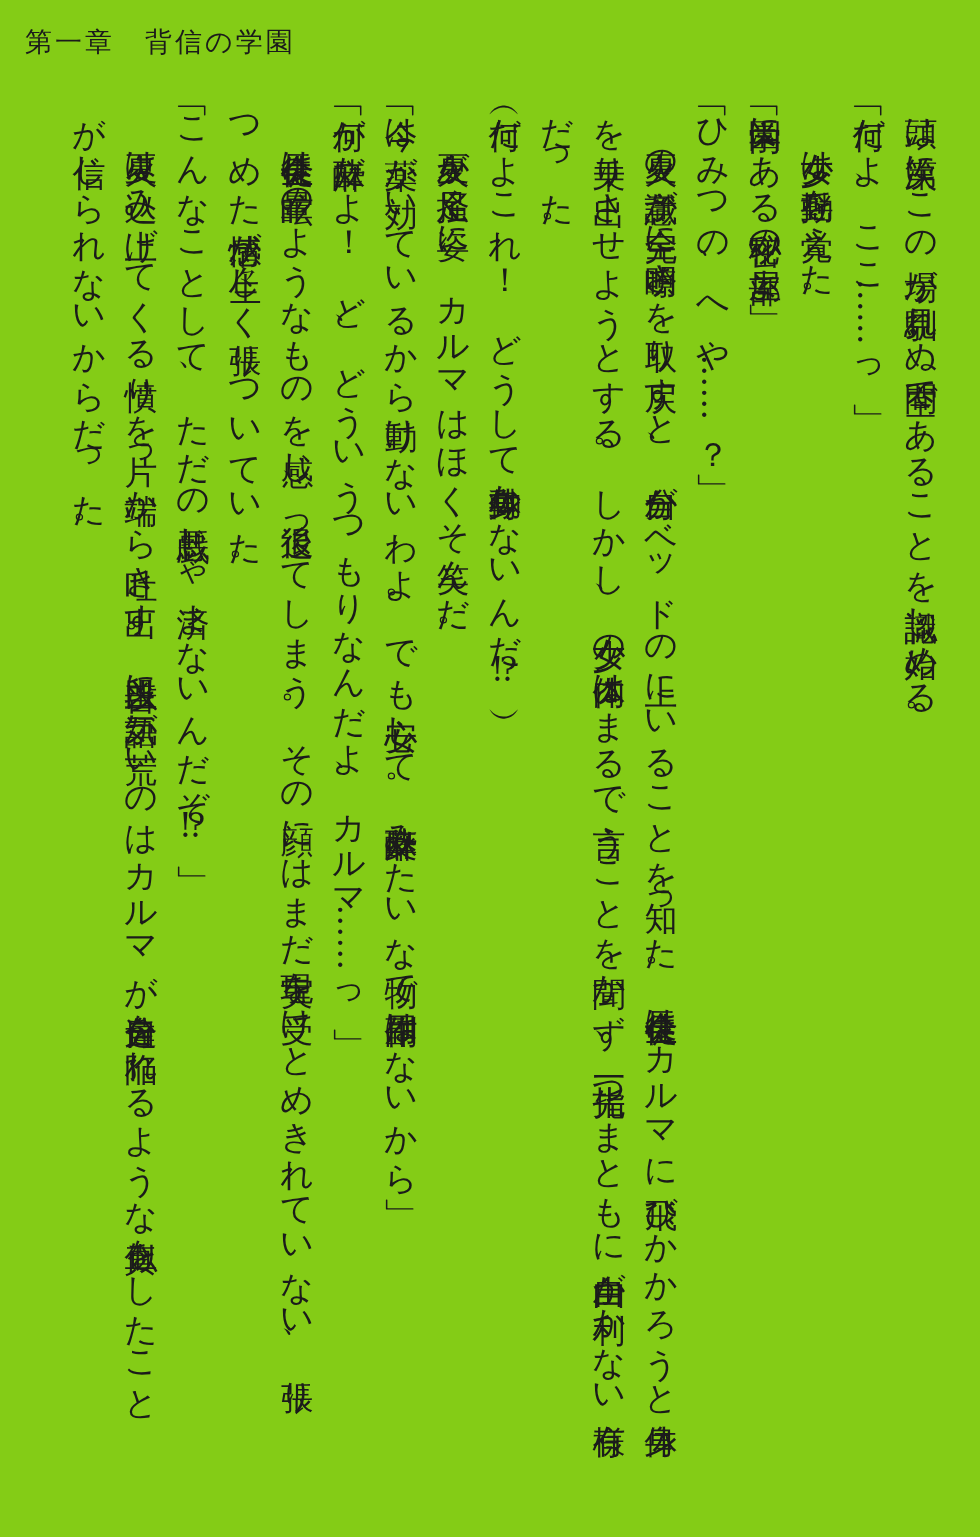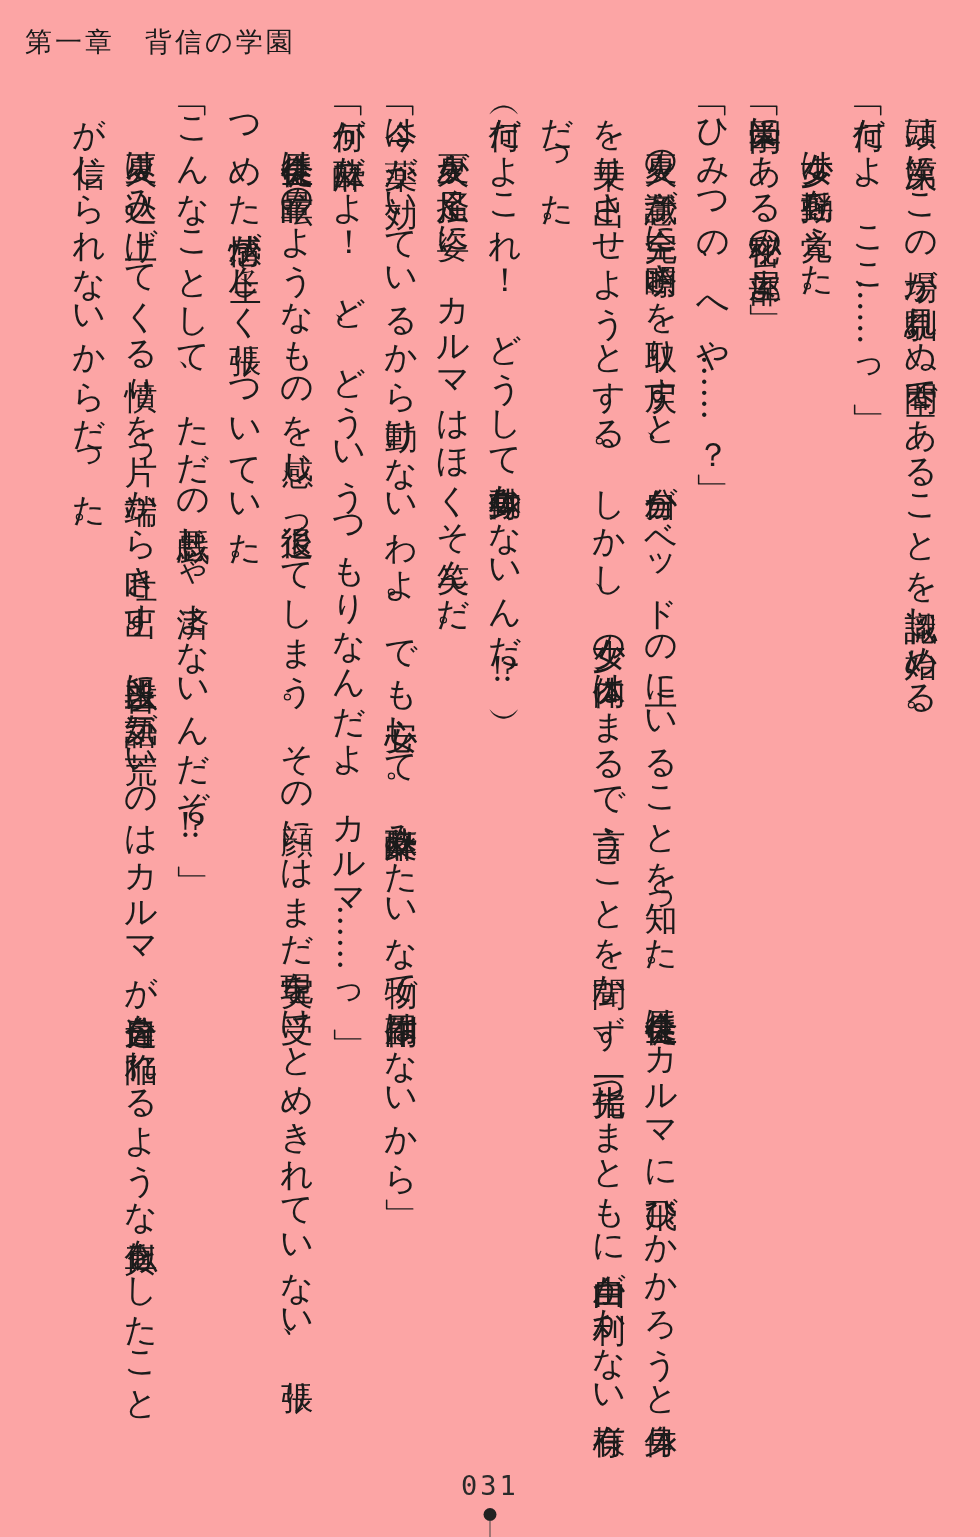--- a/index.html
+++ b/index.html
@@ -1,21 +1,21 @@
 <!DOCTYPE html>
 <html lang="ja"><head>
 <meta charset="utf-8">
 <style>
   * { margin: 0; padding: 0; box-sizing: border-box; }
   html, body { background: #e8e8e8; }
   .page {
     position: relative;
     width: 980px;
     height: 1537px;
-    background: #fca5a5;
+    background: #84cc16;
     overflow: hidden;
     font-family: "DejaVu Serif", "Liberation Serif", serif;
     color: #1b1b1b;
   }
   .chapter-header {
     position: absolute;
     top: 24px;
     left: 25px;
     font-size: 27px;
     letter-spacing: 3px;
@@ -91,19 +91,14 @@
     <p>　夏火の意識が完全に明瞭さを取り戻すと、自分がベッドの上にいることを知った。生徒会長はカルマに飛びかかろうと身体を乗り出させようとする。しかし、少女の肉体はまるで言うことを聞かず、指先一つまともに自由が利かない有様だった。</p>
     <p>（何だよこれ！　どうして身体動かないんだ⁉）</p>
     <p>　夏火が足掻く姿に、カルマはほくそ笑んだ。</p>
     <p>「今は薬が効いているから動けないわよ。でも安心して。麻酔薬みたいな物で副作用はないから」</p>
     <p>「何が麻酔だよ！　ど、どういうつもりなんだよ、カルマ……っ」</p>
     <p>　生徒会長は眩暈のようなものを感じ、後退ってしまう。その顔にはまだ現実を受けとめきれていない、張りつめた感情が生々しく張りついていた。</p>
     <p>「こんなことして、ただの悪戯じゃ済まないんだぞ⁉」</p>
     <p>　夏火は込み上げてくる憤りを片っ端から吐き出す。普段以上に語気が荒いのはカルマが自分達を陥れるような真似をしたことが信じられないからだった。</p>
   </div>
 
-  <div class="footer">
-    <div class="page-number">031</div>
-    <div class="footer-dot"></div>
-    <div class="footer-line"></div>
-  </div>
 
 </div>
 
 </body></html>

